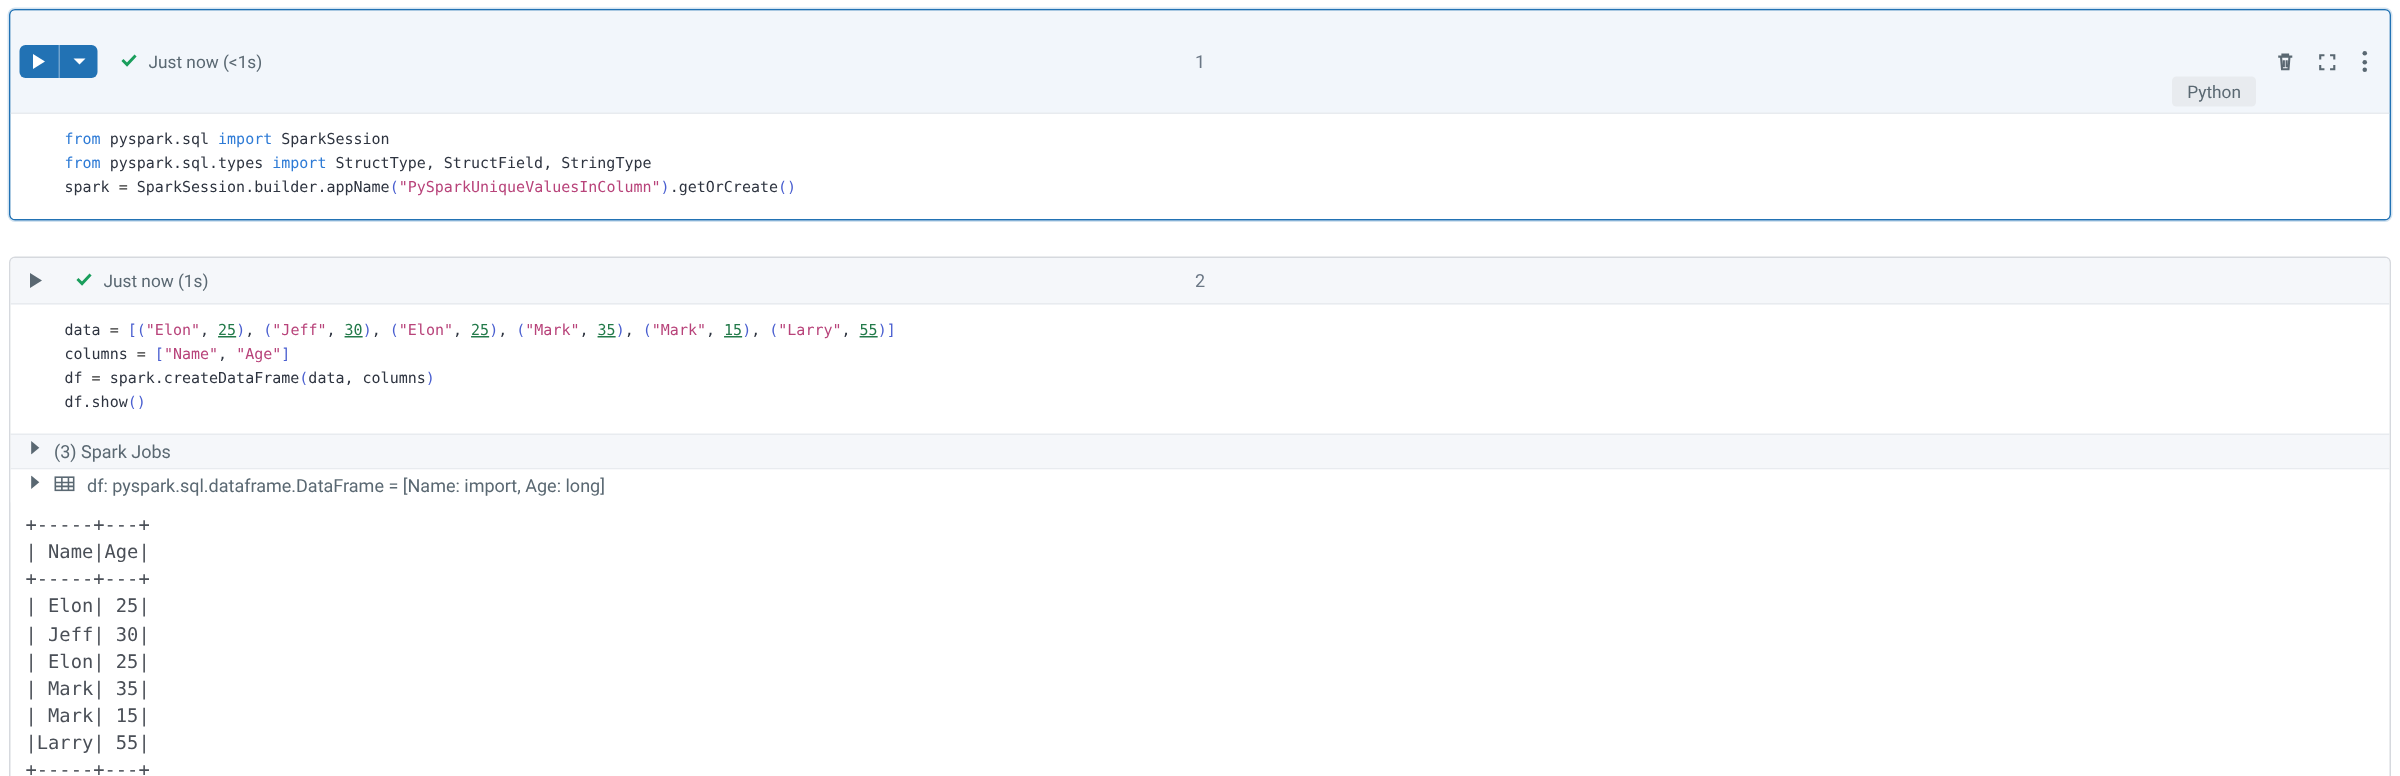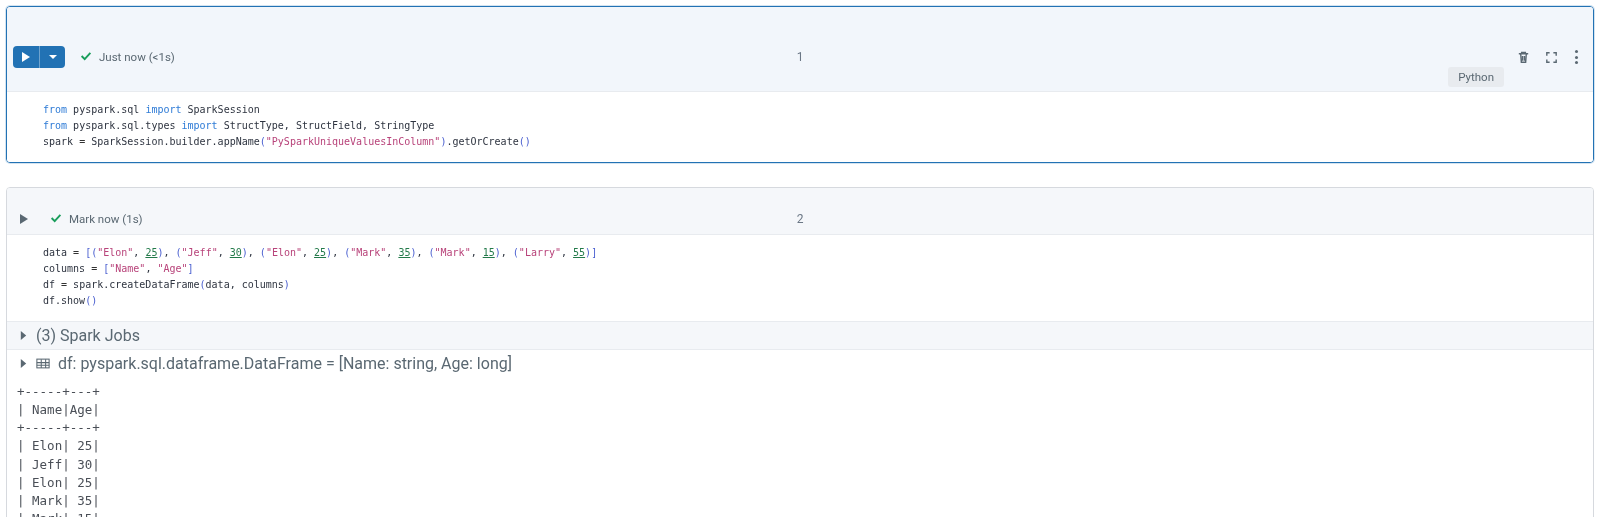--- a/index.html
+++ b/index.html
@@ -17,21 +17,21 @@
     overflow: hidden;
   }
   .cell.active {
     border: 1px solid #2272b4;
     box-shadow: 0 0 0 1px rgba(34,114,180,0.2);
   }
   .cell-header {
     background: #f5f7fa;
     display: flex;
     align-items: center;
-    padding: 20px 10px 4px 6px;
+    padding: 4px 10px 4px 6px;
     position: relative;
     min-height: 28px;
     border-bottom: 1px solid #e8ebef;
   }
   .cell.active .cell-header { background: #f2f6fb; }
   .run-group {
     display: flex;
     align-items: center;
     background: #2272b4;
     border-radius: 4px;
@@ -101,24 +101,24 @@
   
   .kw { color: #2e7bd6; font-weight: 500; }
   .imp { color: #2e7bd6; font-weight: 500; }
   .str { color: #b8437a; }
   .num { color: #237a4a; text-decoration: underline; }
   .pun { color: #333; }
   .par { color: #4a5fd0; }
 
   .output-section { border-top: 1px solid #e8ebef; }
   .output-row {
-    display: flex; align-items: center;
+    display: flex; 
     padding: 4px 12px;
     background: #f5f7fa;
-    font-size: 16px;
+    font-size: 12px;
     color: #5a6872;
     border-bottom: 1px solid #e8ebef;
     gap: 8px;
   }
   .output-row.white { background: #fff; border-bottom: none; }
   .caret { cursor: pointer; color: #5a6872; display:inline-flex; }
   .caret svg { width: 9px; height: 9px; fill: #5a6872; }
   .tbl-ico svg { width: 14px; height: 11px; stroke: #5a6872; fill: none; stroke-width: 1.2; }
   .mono-output {
     padding: 6px 10px 12px 10px;
@@ -185,21 +185,21 @@
       <svg viewBox="0 0 10 10">
           <path d="M1 0 L9 5 L1 10 Z"></path>
         </svg>
     </div>
     <div class="status">
       <span class="check">
         <svg viewBox="0 0 16 16">
             <path d="M3 8 L6.5 11.5 L13 4.5"></path>
           </svg>
       </span>
-      <span>Mark now (1s)</span>
+      <span>Just now (1s)</span>
     </div>
     <div class="cell-number">2</div>
   </div>
   <div class="code-block">data <span class="pun">=</span> <span class="par">[(</span><span class="str">"Elon"</span>, <span class="num">25</span><span class="par">)</span>, <span class="par">(</span><span class="str">"Jeff"</span>, <span class="num">30</span><span class="par">)</span>, <span class="par">(</span><span class="str">"Elon"</span>, <span class="num">25</span><span class="par">)</span>, <span class="par">(</span><span class="str">"Mark"</span>, <span class="num">35</span><span class="par">)</span>, <span class="par">(</span><span class="str">"Mark"</span>, <span class="num">15</span><span class="par">)</span>, <span class="par">(</span><span class="str">"Larry"</span>, <span class="num">55</span><span class="par">)]</span>
 columns <span class="pun">=</span> <span class="par">[</span><span class="str">"Name"</span>, <span class="str">"Age"</span><span class="par">]</span>
 df <span class="pun">=</span> spark.createDataFrame<span class="par">(</span>data, columns<span class="par">)</span>
 df.show<span class="par">()</span></div>
 
   <div class="output-section">
     <div class="output-row">
@@ -215,21 +215,21 @@
         <svg viewBox="0 0 10 10">
             <path d="M2 0 L8 5 L2 10 Z"></path>
           </svg>
       </span>
       <span class="tbl-ico">
         <svg viewBox="0 0 16 12">
             <rect x="1" y="1" width="14" height="10"></rect>
             <path d="M1 5h14M1 8h14M6 1v10M11 1v10"></path>
           </svg>
       </span>
-      <span>df:  pyspark.sql.dataframe.DataFrame = [Name: string, Age: long]</span>
+      <span>df:  pyspark.sql.dataframe.DataFrame = [Name: import, Age: long]</span>
     </div>
     <div class="mono-output">+-----+---+
 | Name|Age|
 +-----+---+
 | Elon| 25|
 | Jeff| 30|
 | Elon| 25|
 | Mark| 35|
 | Mark| 15|
 |Larry| 55|

